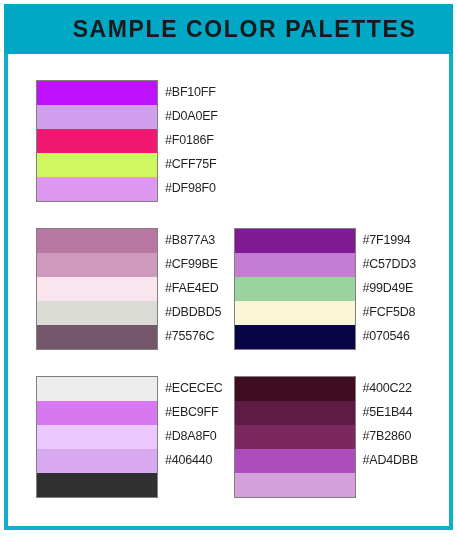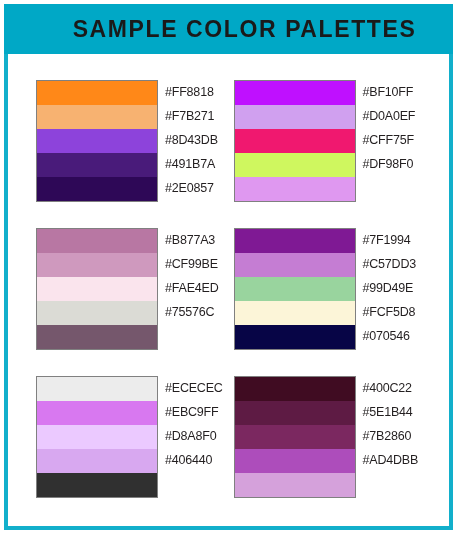--- a/index.html
+++ b/index.html
@@ -100,66 +100,52 @@
 
 <div class="card" style="border-color: rgb(18, 175, 203); background: rgb(255, 255, 255);">
 
   <div class="header" style="background: rgb(0, 168, 198);">
     <div class="header-title" style="color: rgb(26, 26, 26); margin-left: 32px;">SAMPLE COLOR PALETTES</div>
   </div>
 
   <div class="palettes">
 
     <div class="palette-row">
-      <div class="palette palette-left">
-        <div class="swatch-stack">
-          <div class="swatch" style="background-color: rgb(255, 136, 24);"></div>
-          <div class="swatch" style="background-color: rgb(247, 178, 113);"></div>
-          <div class="swatch" style="background-color: rgb(141, 67, 219);"></div>
-          <div class="swatch" style="background-color: rgb(73, 27, 122);"></div>
-          <div class="swatch" style="background-color: rgb(46, 8, 87);"></div>
-        </div>
-        <div class="label-stack">
-          <div class="label">#FF8818</div>
-          <div class="label">#F7B271</div>
-          <div class="label">#8D43DB</div>
-          <div class="label">#491B7A</div>
-          <div class="label">#2E0857</div>
-        </div>
-      </div>
       <div class="palette palette-right">
         <div class="swatch-stack">
           <div class="swatch" style="background-color: rgb(191, 16, 255);"></div>
           <div class="swatch" style="background-color: rgb(208, 160, 239);"></div>
           <div class="swatch" style="background-color: rgb(240, 24, 111);"></div>
           <div class="swatch" style="background-color: rgb(207, 247, 95);"></div>
           <div class="swatch" style="background-color: rgb(223, 152, 240);"></div>
         </div>
         <div class="label-stack">
           <div class="label">#BF10FF</div>
           <div class="label">#D0A0EF</div>
+          <div class="label">#F0186F</div>
           <div class="label">#CFF75F</div>
           <div class="label">#DF98F0</div>
         </div>
       </div>
     </div>
 
     <div class="palette-row">
       <div class="palette palette-left">
         <div class="swatch-stack">
           <div class="swatch" style="background-color: rgb(184, 119, 163);"></div>
           <div class="swatch" style="background-color: rgb(207, 153, 190);"></div>
           <div class="swatch" style="background-color: rgb(250, 228, 237);"></div>
           <div class="swatch" style="background-color: rgb(219, 219, 213);"></div>
           <div class="swatch" style="background-color: rgb(117, 87, 108);"></div>
         </div>
         <div class="label-stack">
           <div class="label">#B877A3</div>
           <div class="label">#CF99BE</div>
           <div class="label">#FAE4ED</div>
+          <div class="label">#DBDBD5</div>
           <div class="label">#75576C</div>
         </div>
       </div>
       <div class="palette palette-right">
         <div class="swatch-stack">
           <div class="swatch" style="background-color: rgb(127, 25, 148);"></div>
           <div class="swatch" style="background-color: rgb(197, 125, 211);"></div>
           <div class="swatch" style="background-color: rgb(153, 212, 158);"></div>
           <div class="swatch" style="background-color: rgb(252, 245, 216);"></div>
           <div class="swatch" style="background-color: rgb(7, 5, 70);"></div>

